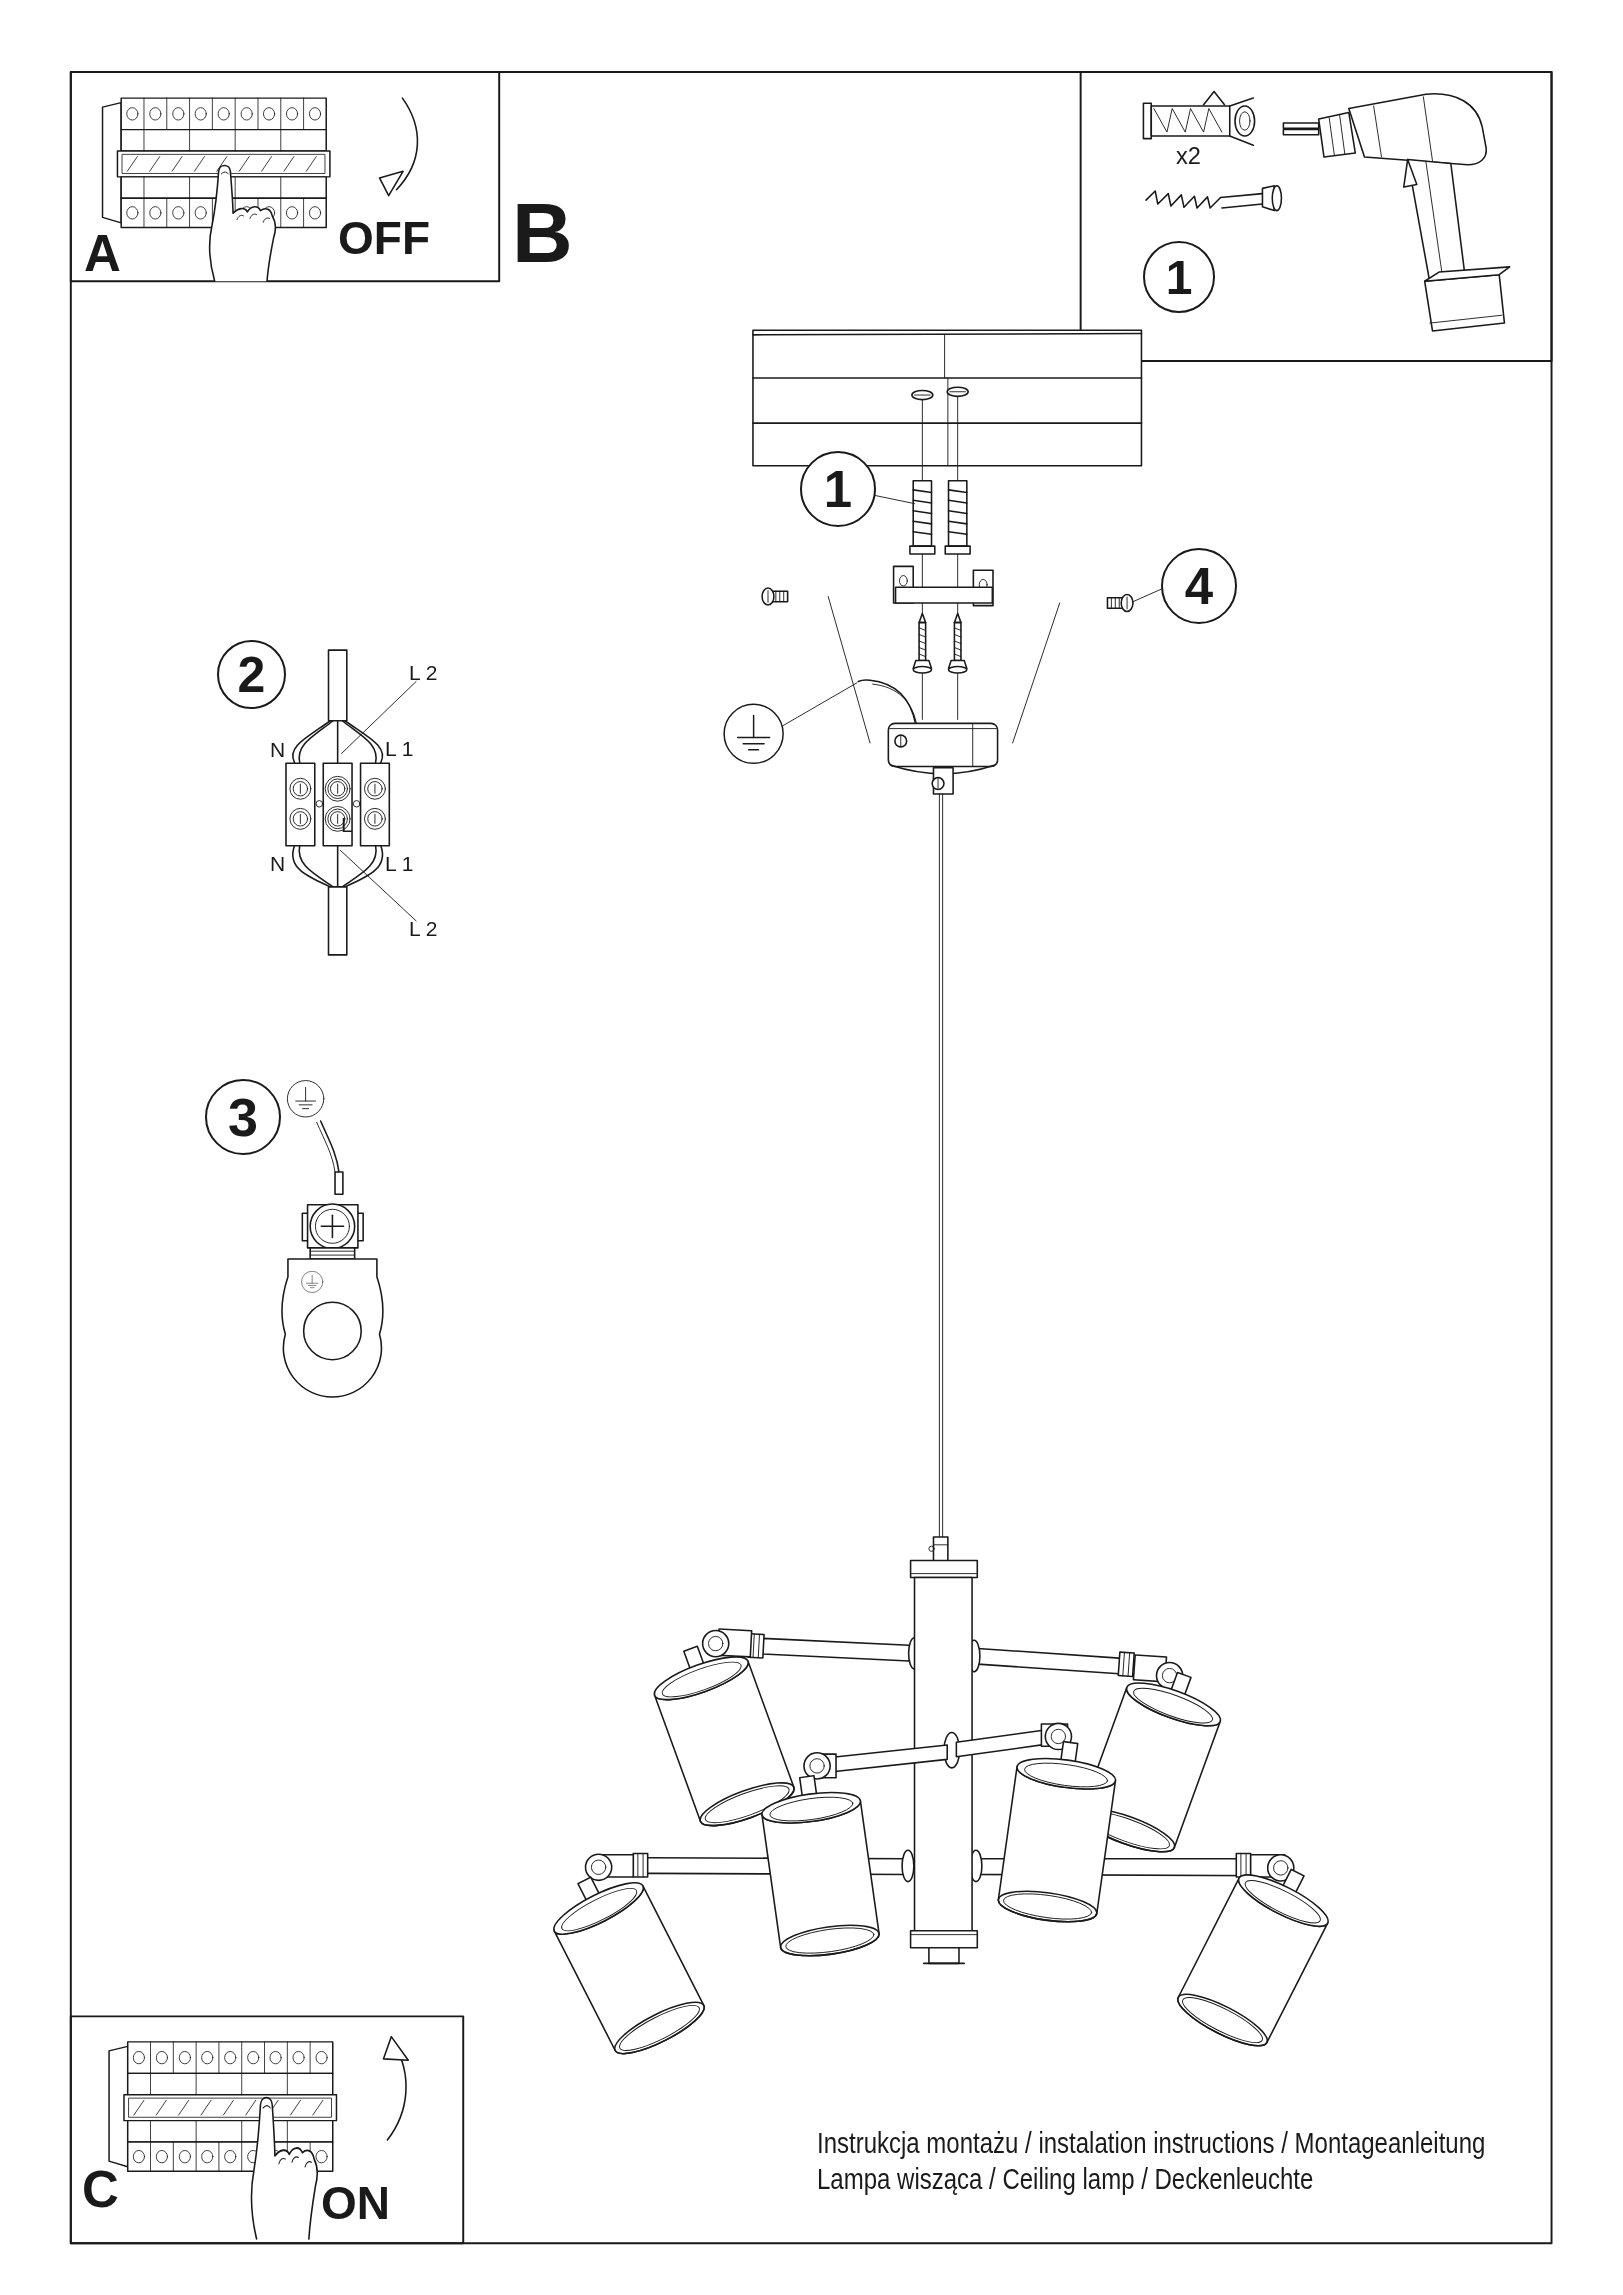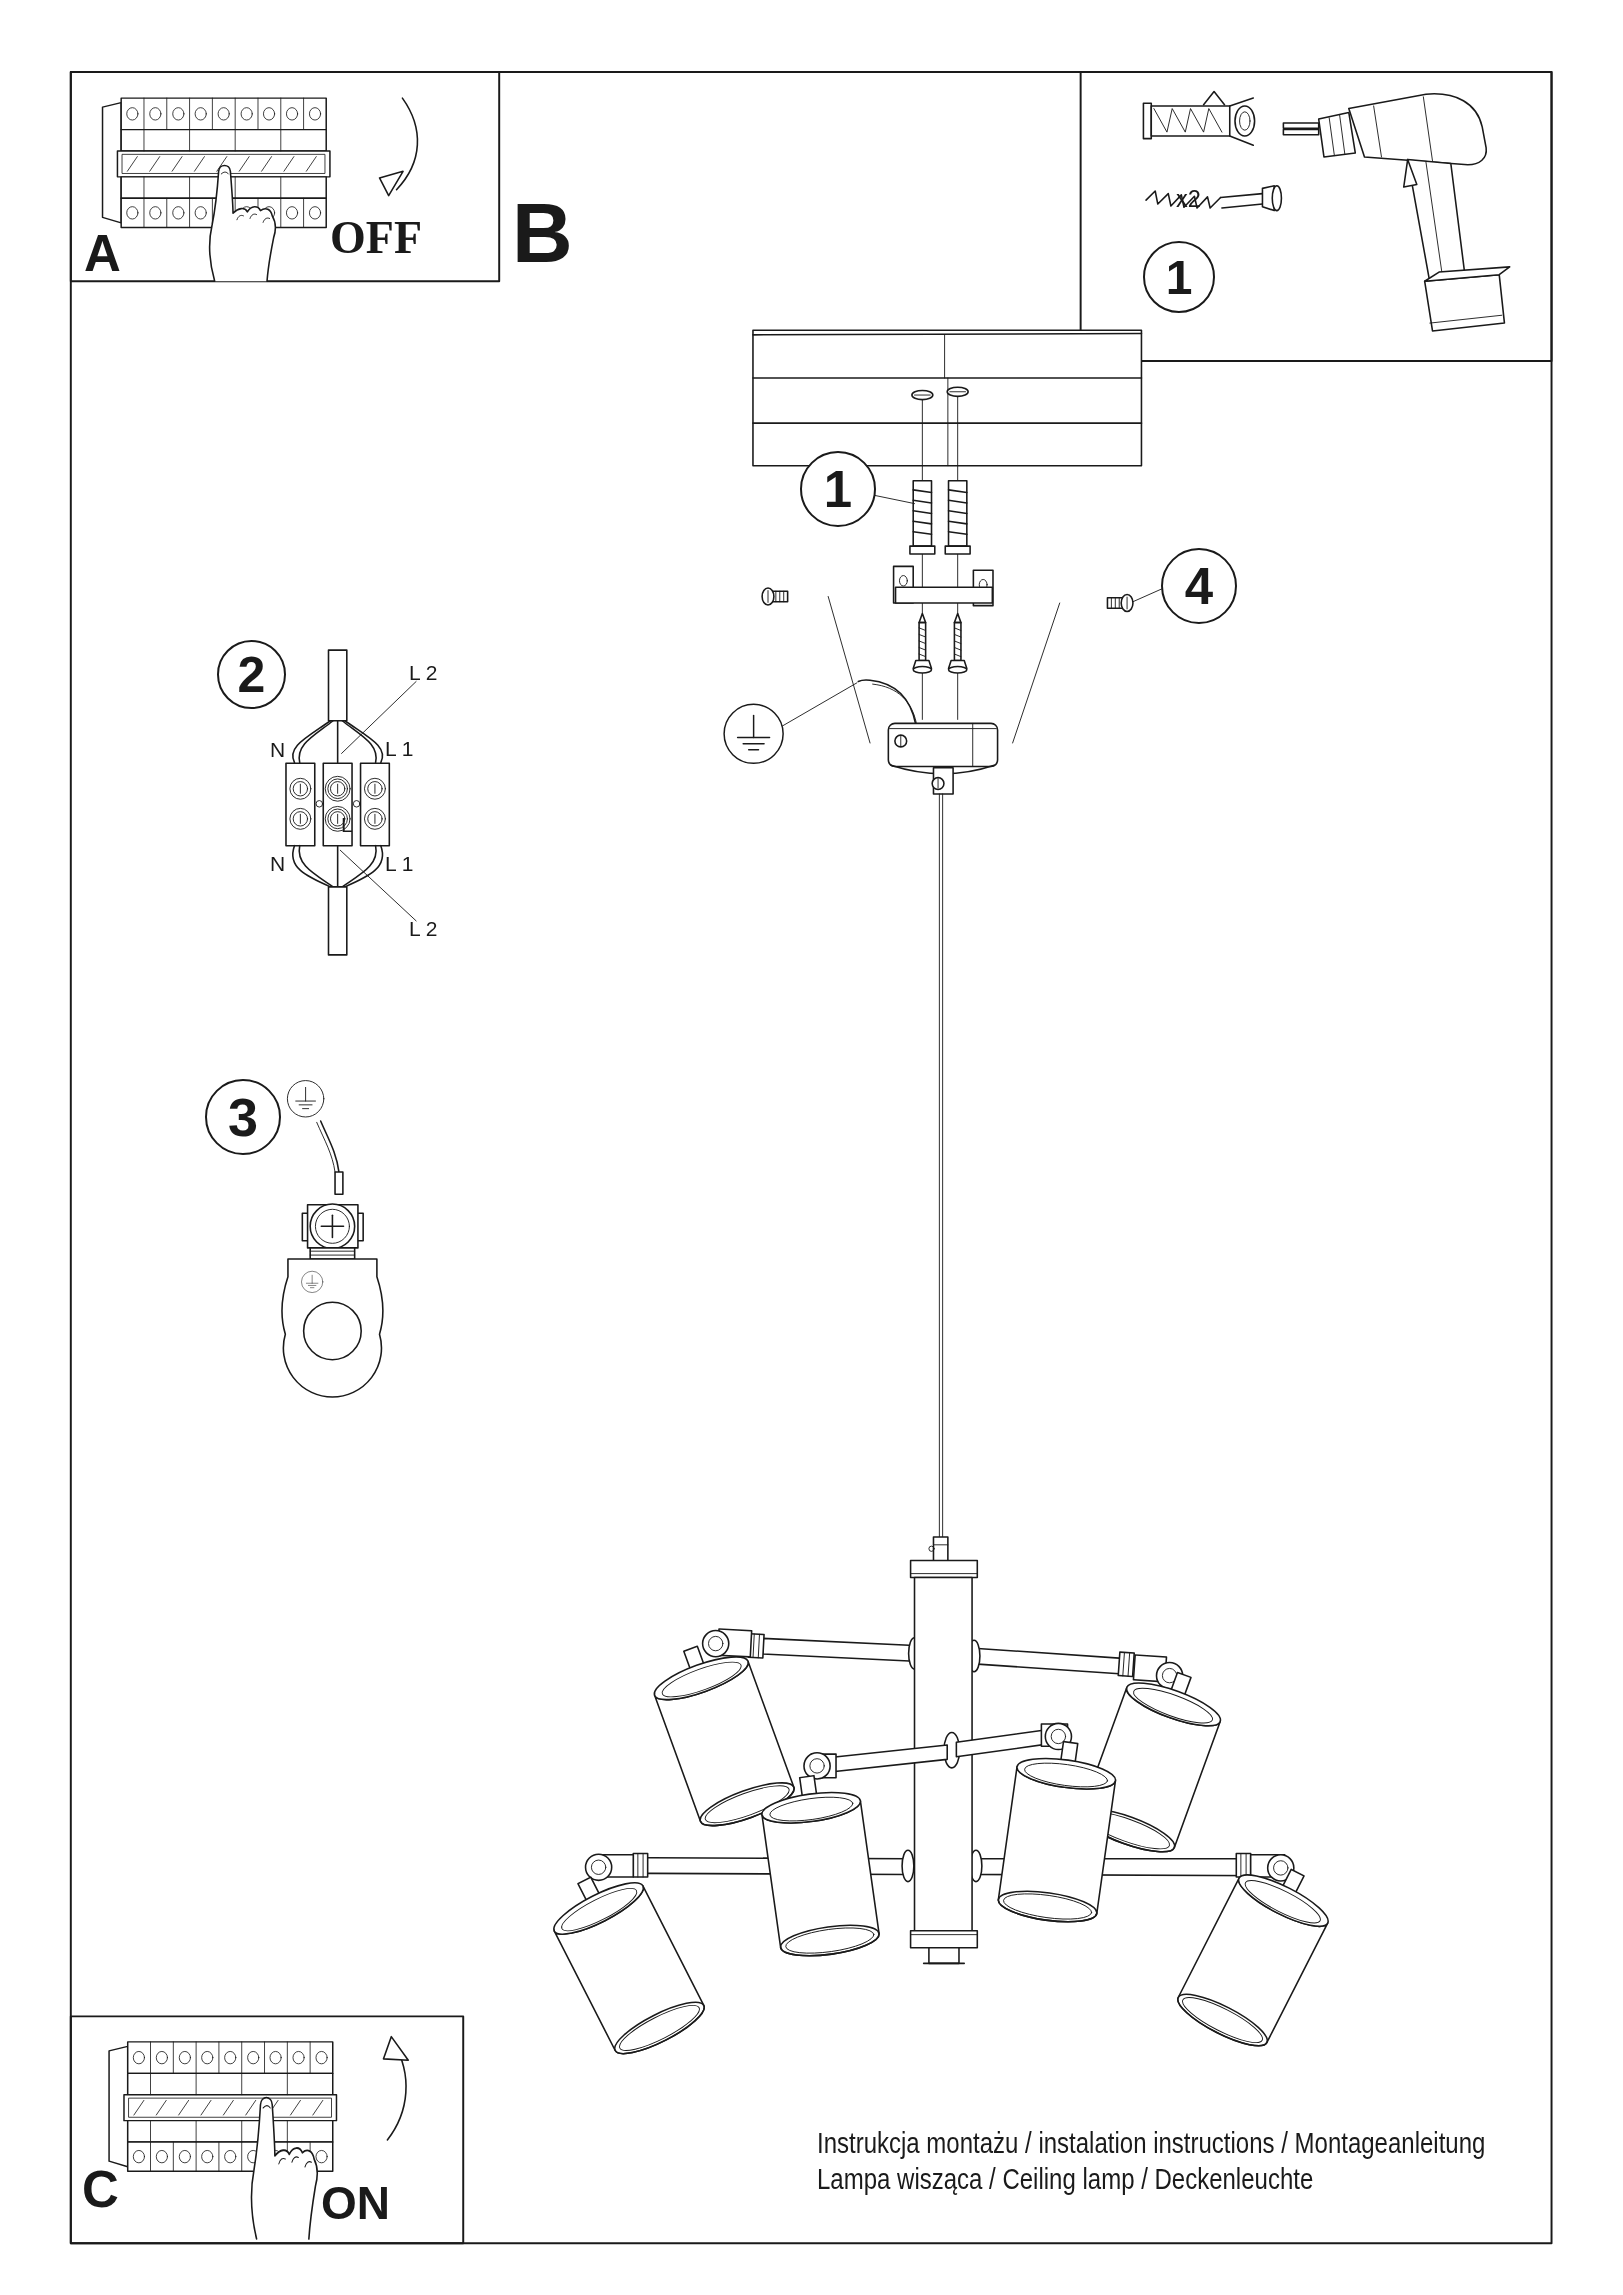--- a/index.html
+++ b/index.html
@@ -451,25 +451,25 @@
     </g>
     <g>
       <path class="ln" d="M 592 3272 C 626 3228, 630 3172, 602 3124"></path>
       <path class="lnf" d="M 598 3114 L 624 3150 L 586 3148 Z"></path>
     </g>
   </g>
 
 </svg>
 
 <div class="txt big" style="left:84px;top:228px;font-size:51px;">A</div>
-<div class="txt big" style="left:330px;top:215px;font-size:46px;font-family:Liberation Serif, serif;">OFF</div>
+<div class="txt big" style="left:338px;top:215px;font-size:46px;">OFF</div>
 <div class="txt big" style="left:512px;top:191px;font-size:84px;">B</div>
 <div class="txt big" style="left:82px;top:2164px;font-size:51px;">C</div>
 <div class="txt big" style="left:321px;top:2180px;font-size:46px;">ON</div>
-<div class="txt" style="left:1176px;top:145px;font-size:23.6px;margin-top:43px;">x2</div>
+<div class="txt" style="left:1176px;top:145px;font-size:23.6px;">x2</div>
 
 <div class="circle-num" style="left:1143px;top:241px;width:68px;height:68px;font-size:48px;">
   <span>1</span>
 </div>
 <div class="circle-num" style="left:800px;top:451px;width:72px;height:72px;font-size:51px;">
   <span>1</span>
 </div>
 <div class="circle-num" style="left:1161px;top:548px;width:72px;height:72px;font-size:51px;">
   <span>4</span>
 </div>

